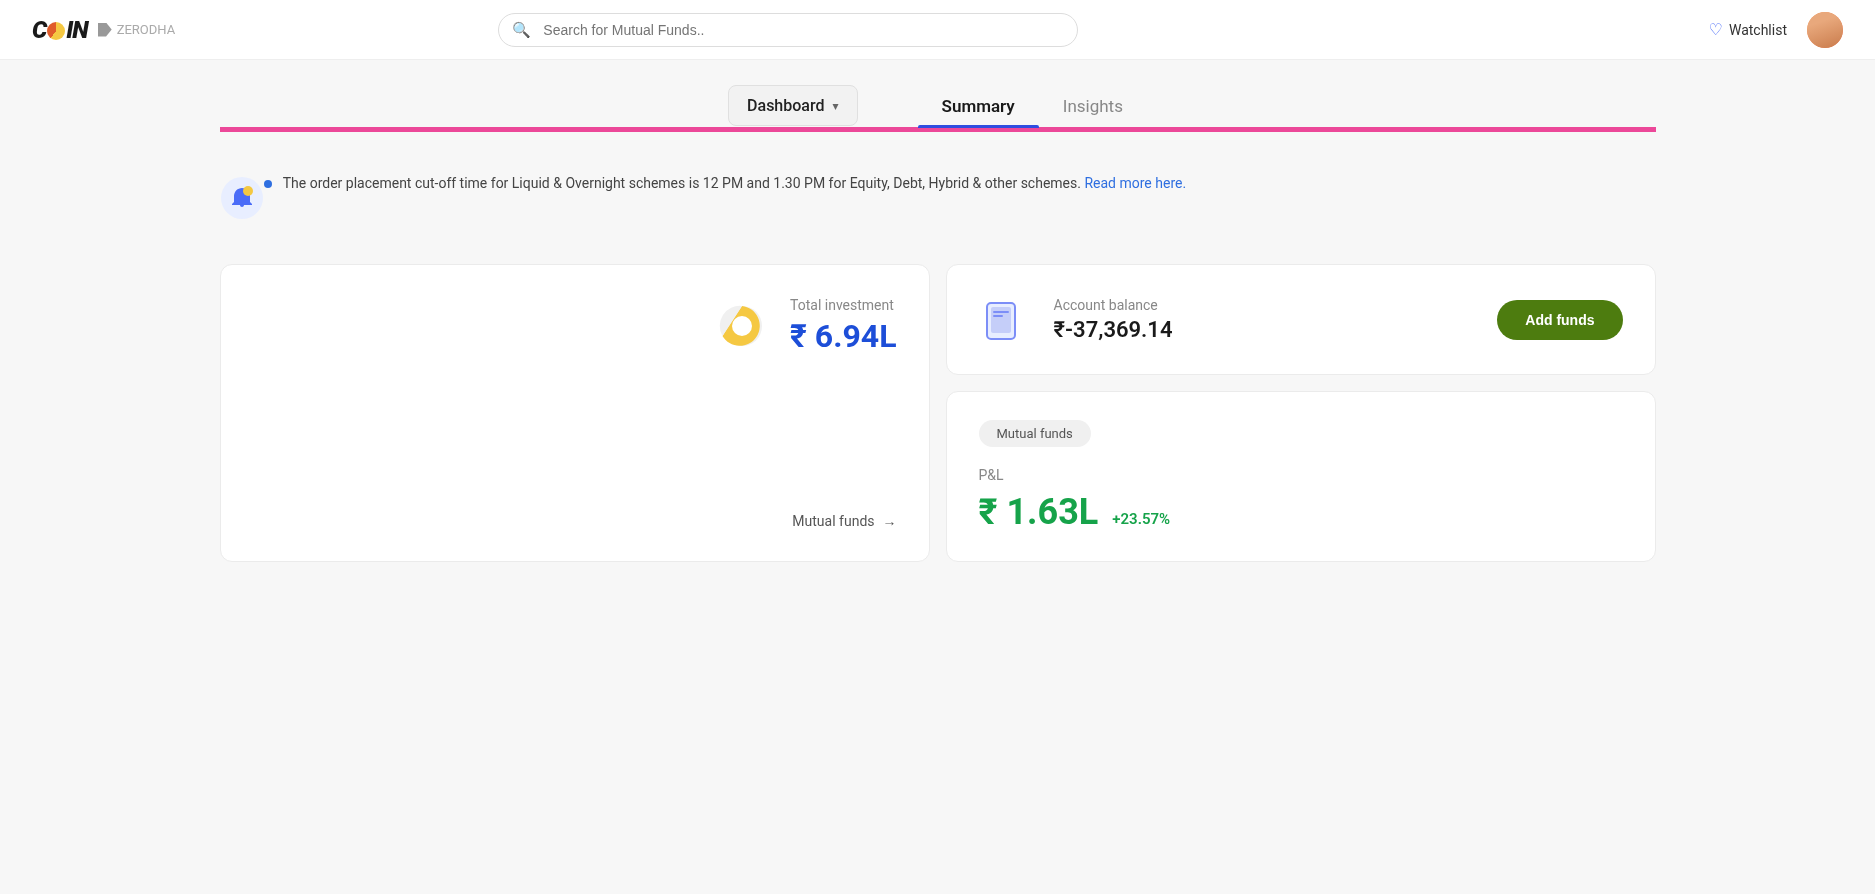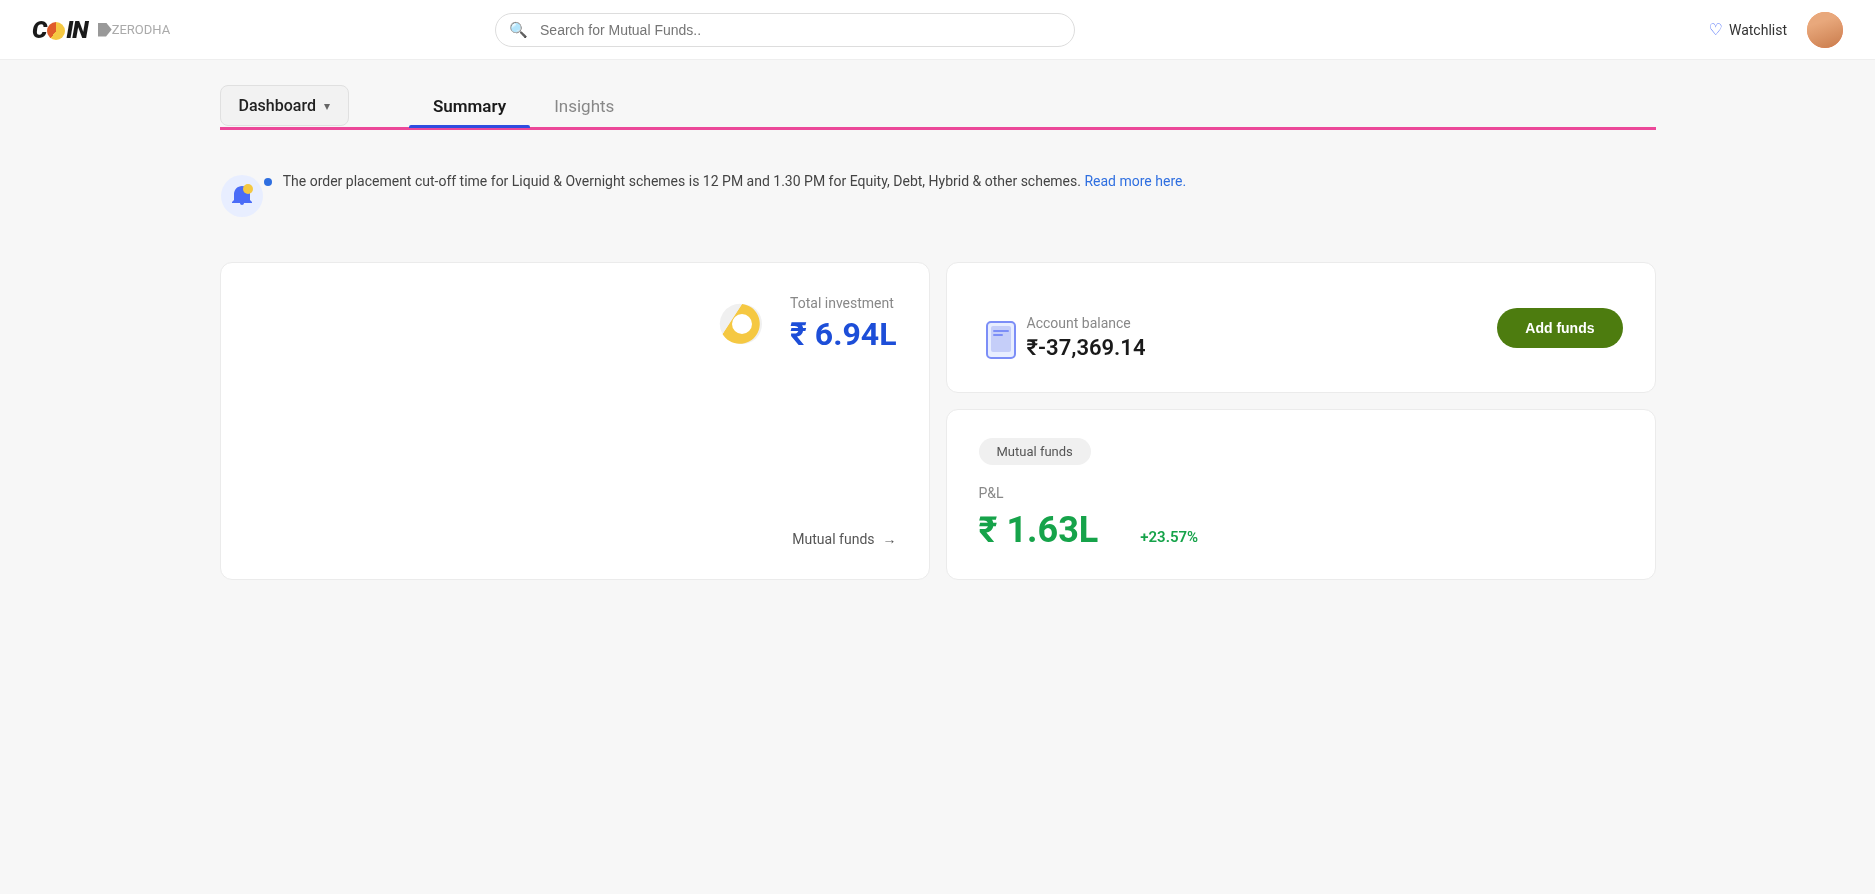--- a/index.html
+++ b/index.html
@@ -38,20 +38,21 @@
       width: 18px;
       height: 18px;
       border-radius: 50%;
       background: conic-gradient(#f5c842 0% 60%, #e05c2a 60% 100%);
       vertical-align: middle;
       margin: 0 1px;
     }
     .logo-zerodha {
       display: flex;
       align-items: center;
+      gap: 5px;
       color: #aaa;
       font-size: 13px;
     }
     .logo-zerodha-icon {
       width: 14px;
       height: 14px;
       background: #999;
       clip-path: polygon(0 0, 60% 0, 100% 50%, 60% 100%, 0 100%);
       display: inline-block;
     }
@@ -120,22 +121,23 @@
       margin: 0 auto;
       padding: 0 32px;
     }
 
     
     .tabs-row {
       display: flex;
       align-items: center;
       gap: 0;
       padding: 24px 0 0 0;
-      border-bottom: 3px solid #ec4899;
+      border-bottom: 5px solid #ec4899;
       margin-bottom: 32px;
+      justify-content: center;
     }
     .dashboard-dropdown {
       display: flex;
       align-items: center;
       gap: 8px;
       background: #f2f2f2;
       border: 1px solid #e0e0e0;
       border-radius: 8px;
       padding: 10px 18px;
       font-size: 16px;
@@ -281,23 +283,22 @@
 
     
     .account-card {
       display: flex;
       align-items: center;
       gap: 20px;
       justify-content: space-between;
     }
     .account-left {
       display: flex;
-      align-items: flex-end;
-      gap: 4px;
-      margin-top: 20px;
+      align-items: flex-start;
+      gap: 31px;
     }
     .account-icon {
       width: 44px;
       height: 44px;
       flex-shrink: 0;
     }
     .account-label {
       font-size: 14px;
       color: #888;
       margin-bottom: 4px;
@@ -344,21 +345,20 @@
     }
     .pnl-amount {
       font-size: 36px;
       font-weight: 700;
       color: #16a34a;
     }
     .pnl-percent {
       font-size: 15px;
       font-weight: 600;
       color: #16a34a;
-      margin-left: 28px;
     }
   </style>
 </head>
 <body>
 
 <header class="header">
   <div class="logo-area">
     <div class="logo-coin">
       C<span class="o-coin"></span>IN
     </div>

